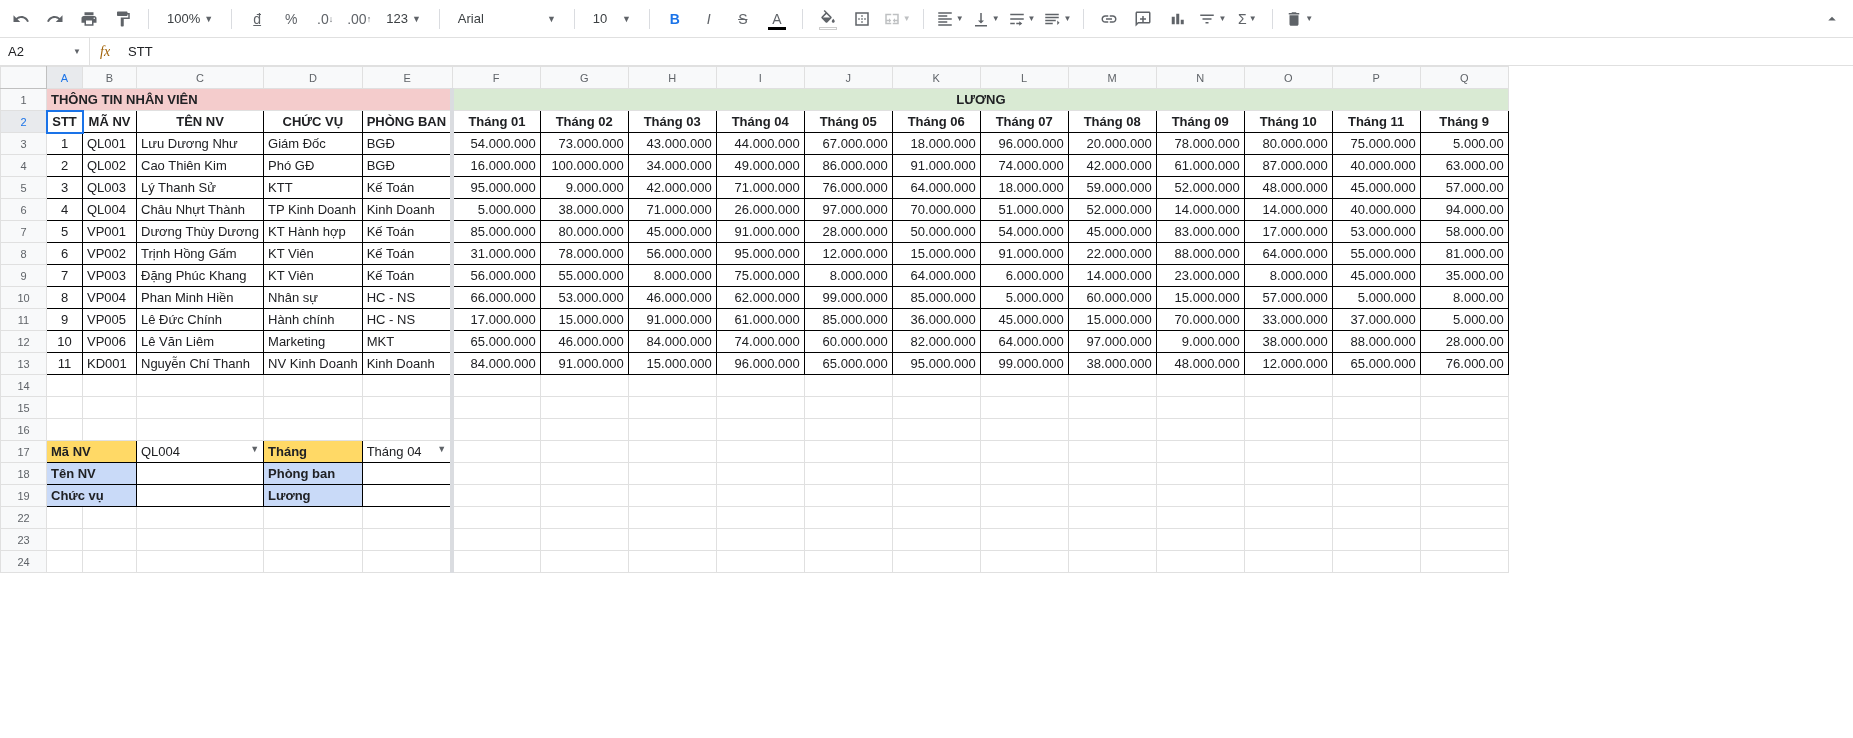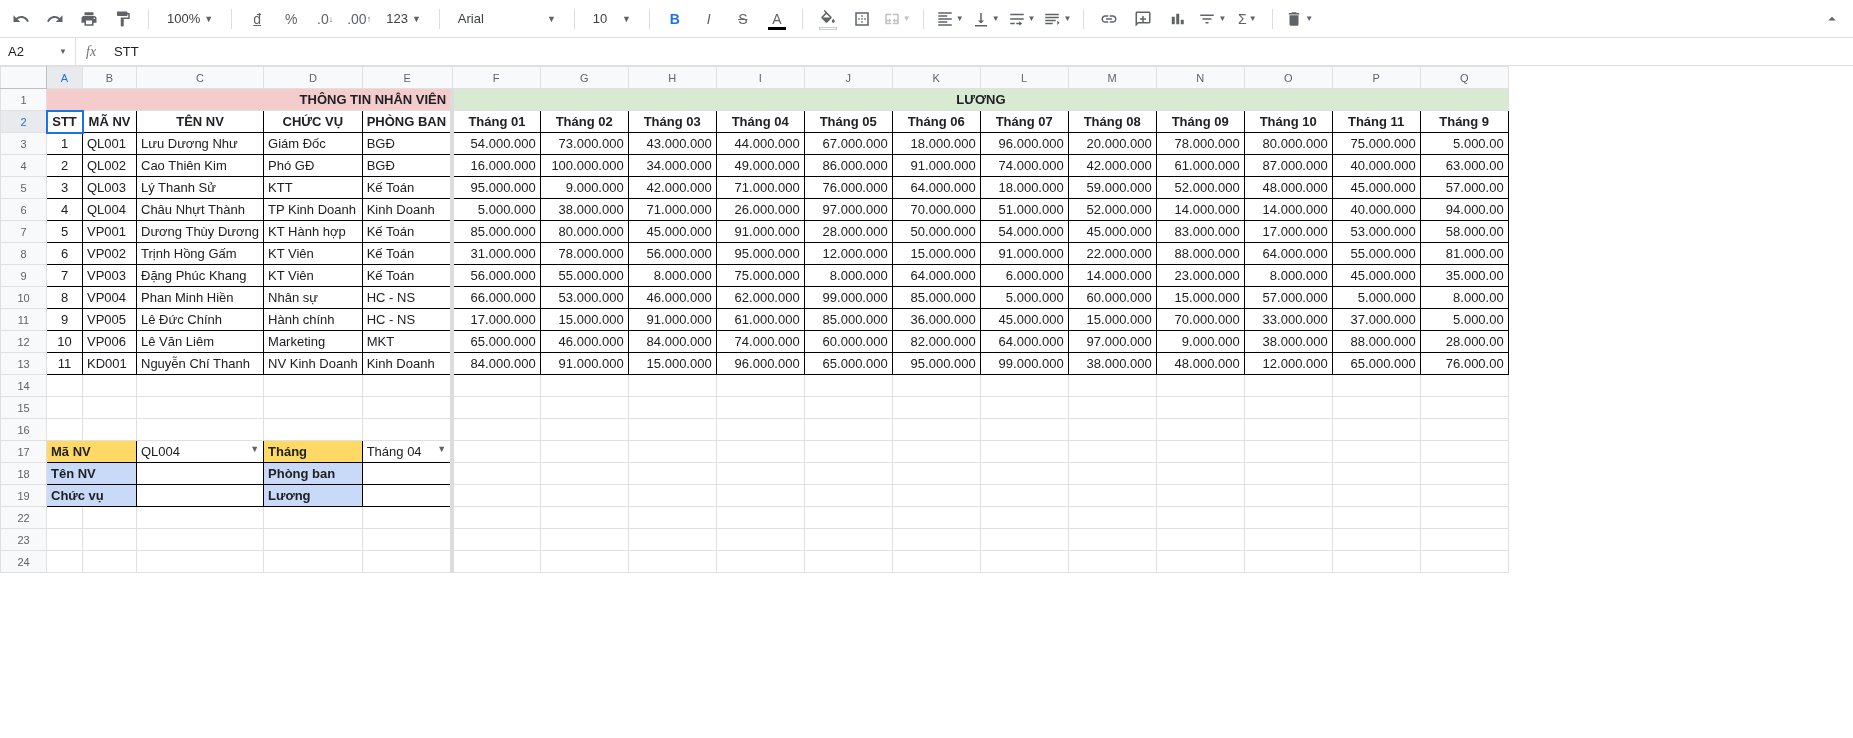--- a/index.html
+++ b/index.html
@@ -11,36 +11,36 @@
 .tb-sep { width: 1px; height: 20px; background: #dadce0; margin: 0 4px; }
 .tb-select { display: inline-flex; align-items: center; height: 26px; padding: 0 6px; border-radius: 4px; cursor: pointer; gap: 4px; font-size: 13px; color: #3c4043; }
 .tb-select .chev { font-size: 9px; color: #5f6368; }
 .bold-active { color: #1a73e8; font-weight: bold; }
 .spacer { flex: 1; }
 .icon-svg { width: 18px; height: 18px; fill: currentColor; }
 .small-chev { font-size: 8px; margin-left: 2px; }
 
 
 .formula-bar { display: flex; align-items: center; height: 28px; border-bottom: 1px solid #e0e0e0; }
-.name-box { width: 76px; padding: 0 8px; font-size: 13px; border-right: 1px solid #e0e0e0; display: flex; align-items: center; height: 100%; }
+.name-box { width: 90px; padding: 0 8px; font-size: 13px; border-right: 1px solid #e0e0e0; display: flex; align-items: center; height: 100%; }
 .name-box .chev { font-size: 8px; margin-left: auto; color: #5f6368; }
-.fx-label { padding: 0 10px; color: #737373; font-style: italic; font-family: 'Times New Roman', serif; font-size: 14px; }
+.fx-label { padding: 0 10px; color: #a16207; font-style: italic; font-family: 'Times New Roman', serif; font-size: 14px; }
 .fx-input { flex: 1; padding: 0 8px; font-size: 13px; }
 
 
 .grid-wrap { position: relative; overflow: auto; height: calc(100vh - 66px); }
 .grid { border-collapse: collapse; table-layout: fixed; }
 .grid th, .grid td { border: 1px solid #e0e0e0; height: 22px; padding: 0 4px; font-size: 13px; white-space: nowrap; overflow: hidden; }
 .grid .corner { background: #f8f9fa; width: 46px; position: sticky; left: 0; top: 0; z-index: 3; border-right: 1px solid #c0c0c0; border-bottom: 1px solid #c0c0c0;}
 .grid .col-hdr { background: #f8f9fa; text-align: center; font-weight: normal; color: #5f6368; font-size: 11px; position: sticky; top: 0; z-index: 2; }
 .grid .row-hdr { background: #f8f9fa; text-align: center; font-weight: normal; color: #5f6368; font-size: 11px; position: sticky; left: 0; z-index: 1; width: 46px; }
 .grid td { background: #fff; }
 
 
-.hdr-pink { background: #f4cccc !important; text-align: right; font-weight: bold; }
+.hdr-pink { background: #f4cccc !important; text-align: left; font-weight: bold; }
 .hdr-green { background: #d9ead3 !important; text-align: center; font-weight: bold; }
 .hdr-bold { font-weight: bold; text-align: center; border: 1px solid #000 !important; }
 .data-border { border: 1px solid #000 !important; }
 .num { text-align: right; }
 .ctr { text-align: center; }
 .lookup-orange { background: #ffd966 !important; font-weight: bold; border: 1px solid #000 !important; }
 .lookup-blue { background: #c9daf8 !important; font-weight: bold; border: 1px solid #000 !important; }
 .lookup-val { border: 1px solid #000 !important; }
 .dropdown-arrow { float: right; font-size: 9px; color: #5f6368; }
 

